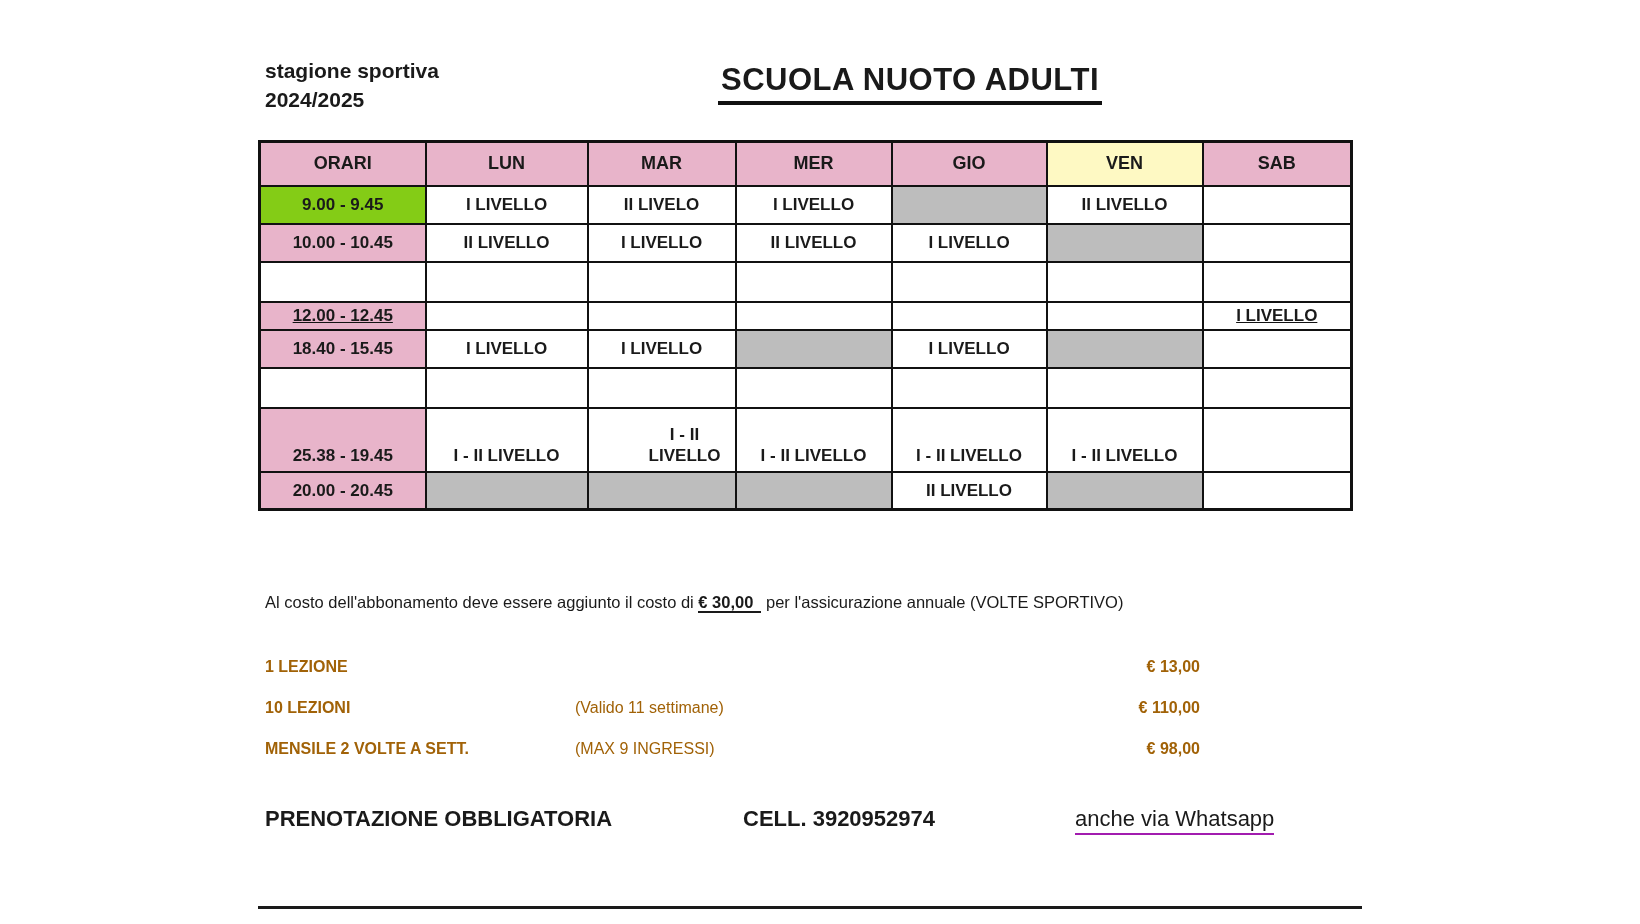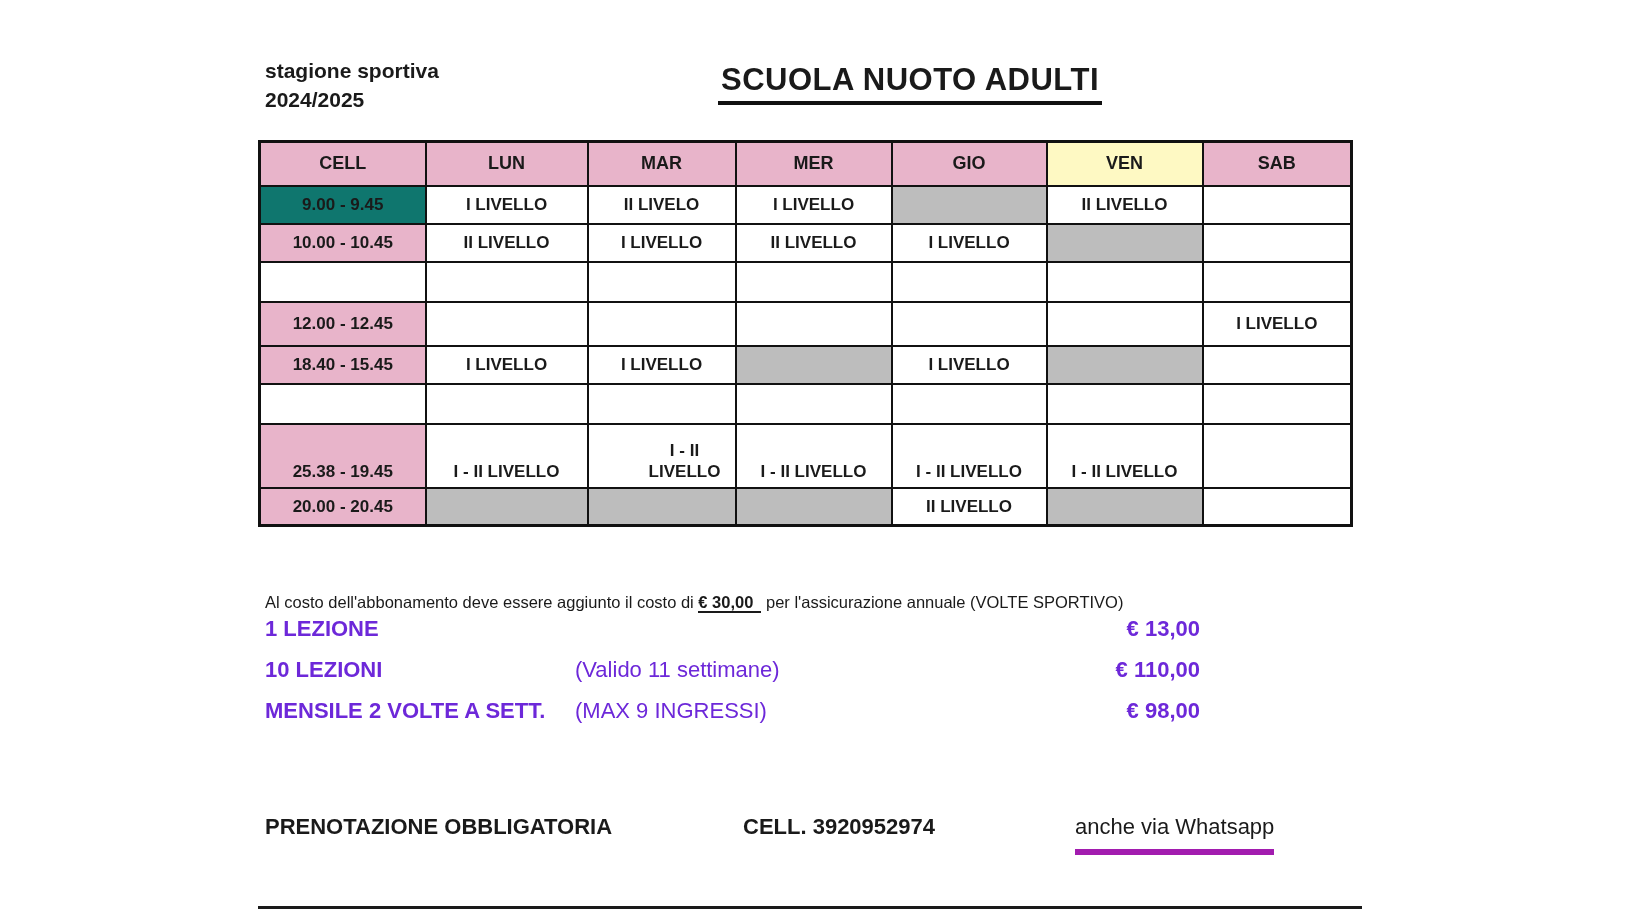--- a/index.html
+++ b/index.html
@@ -77,24 +77,24 @@
   .note .amount {
     font-weight: 700;
     border-bottom: 2px solid #1a1a1a;
     padding-right: 8px;
   }
 
   
   .prices {
     position: absolute;
     left: 265px;
-    top: 608px;
+    top: 646px;
     width: 935px;
-    font-size: 22px;
-    color: #6d28d9;
+    font-size: 16px;
+    color: #a16207;
   }
   .price-row { display: flex; height: 41px; align-items: center; }
   .price-label { width: 310px; font-weight: 700; }
   .price-note  { flex: 1; font-weight: 400; }
   .price-value { margin-left: auto; font-weight: 700; text-align: right; }
 
   
   .booking {
     position: absolute;
     left: 265px;
@@ -102,23 +102,22 @@
     width: 1045px;
     display: flex;
     align-items: baseline;
     font-size: 22px;
     color: #1a1a1a;
   }
   .booking-label { width: 478px; font-weight: 700; }
   .booking-phone { width: 332px; font-weight: 700; }
   .booking-whatsapp {
     font-weight: 400;
-    border-bottom: 6px solid #a21caf;
-    padding-bottom: 9px;
-    margin-top: 8px;
+    border-bottom: 2px solid #a21caf;
+    padding-bottom: 1px;
   }
 
   
   .bottom-rule {
     position: absolute;
     left: 258px;
     top: 906px;
     width: 1104px;
     height: 3px;
     background: #1a1a1a;
@@ -143,32 +142,32 @@
         <col style="width: 166px;">
         <col style="width: 162px;">
         <col style="width: 148px;">
         <col style="width: 156px;">
         <col style="width: 155px;">
         <col style="width: 156px;">
         <col style="width: 149px;">
       </colgroup>
       <thead>
         <tr style="height: 44px;">
-          <th style="background: rgb(232, 180, 202);">CELL</th>
+          <th style="background: rgb(232, 180, 202);">ORARI</th>
           <th style="background: rgb(232, 180, 202);">LUN</th>
           <th style="background: rgb(232, 180, 202);">MAR</th>
           <th style="background: rgb(232, 180, 202);">MER</th>
           <th style="background: rgb(232, 180, 202);">GIO</th>
           <th style="background: #fef9c3;">VEN</th>
           <th style="background: rgb(232, 180, 202); margin-left: 25px;">SAB</th>
         </tr>
       </thead>
       <tbody>
         <tr style="height: 38px;">
-          <td style="background: #0f766e;">9.00 - 9.45</td>
+          <td style="background: #84cc16;">9.00 - 9.45</td>
           <td style="background: rgb(255, 255, 255);">I LIVELLO</td>
           <td style="background: rgb(255, 255, 255);">II LIVELO</td>
           <td style="background: rgb(255, 255, 255);">I LIVELLO</td>
           <td style="background: rgb(189, 189, 189);"></td>
           <td style="background: rgb(255, 255, 255);">II LIVELLO</td>
           <td style="background: rgb(255, 255, 255);"></td>
         </tr>
         <tr style="height: 38px;">
           <td style="background: rgb(232, 180, 202);">10.00 - 10.45</td>
           <td style="background: rgb(255, 255, 255);">II LIVELLO</td>
@@ -180,21 +179,21 @@
         </tr>
         <tr style="height: 40px;">
           <td style="background: rgb(255, 255, 255);"></td>
           <td style="background: rgb(255, 255, 255);"></td>
           <td style="background: rgb(255, 255, 255);"></td>
           <td style="background: rgb(255, 255, 255);"></td>
           <td style="background: rgb(255, 255, 255);"></td>
           <td style="background: rgb(255, 255, 255);"></td>
           <td style="background: rgb(255, 255, 255);"></td>
         </tr>
-        <tr style="height: 44px;">
+        <tr style="height: 28px; text-decoration: underline;">
           <td style="background: rgb(232, 180, 202);">12.00 - 12.45</td>
           <td style="background: rgb(255, 255, 255);"></td>
           <td style="background: rgb(255, 255, 255);"></td>
           <td style="background: rgb(255, 255, 255);"></td>
           <td style="background: rgb(255, 255, 255);"></td>
           <td style="background: rgb(255, 255, 255);"></td>
           <td style="background: rgb(255, 255, 255);">I LIVELLO</td>
         </tr>
         <tr style="height: 38px;">
           <td style="background: rgb(232, 180, 202);">18.40 - 15.45</td>

